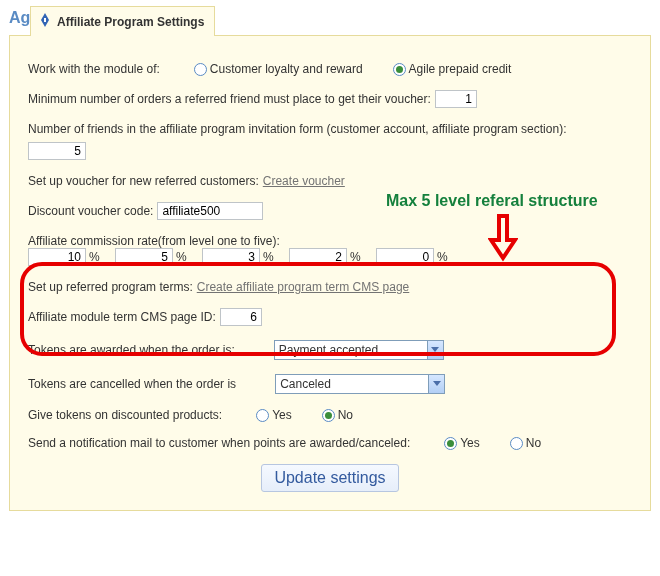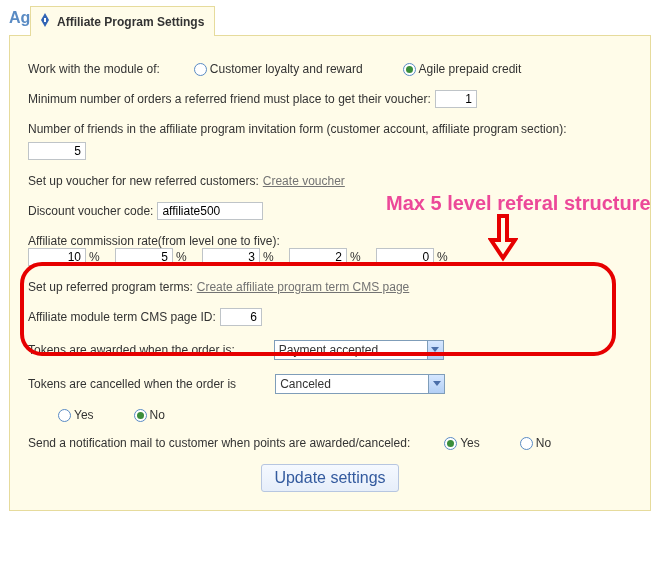--- a/index.html
+++ b/index.html
@@ -53,21 +53,20 @@
     text-align: right;
     padding: 1px 4px;
   }
   .w40 { width: 42px; }
   .w58 { width: 58px; }
   .w88 { width: 106px; }
   .radio {
     display: inline-flex;
     align-items: flex-end;
     margin-left: 2px;
-    margin-right: 10px;
     font-weight: normal;
     padding-left: 28px;
   }
   .radio-label { margin-left: 3px; }
   .radio-outer {
     width: 13px; height: 13px; border: 1px solid #5A8BC4; border-radius: 50%;
     display: inline-flex; align-items: center; justify-content: center;
     background: #fff;
   }
   .radio-outer.checked .radio-dot {
@@ -98,23 +97,23 @@
     display: flex; align-items: center; justify-content: center;
   }
   .callout-box {
     position: absolute;
     border: 4px solid #E60000;
     border-radius: 22px;
     pointer-events: none;
   }
   .callout-text {
     position: absolute;
-    color: #ec4899;
+    color: #15803d;
     font-weight: bold;
-    font-size: 20px;
+    font-size: 16px;
     pointer-events: none;
   }
   .callout-arrow {
     position: absolute;
     pointer-events: none;
   }
   .update-btn {
     display: inline-block;
     border: 1px solid #B7C6E0;
     border-radius: 3px;
@@ -222,20 +221,21 @@
       <span>Canceled</span>
       <span class="arrow">
         <svg width="8" height="6">
             <path d="M0 0 L8 0 L4 5 Z" fill="#4A6EA9"></path>
           </svg>
       </span>
     </span>
   </div>
 
   <div class="row">
+    <span class="lbl">Give tokens on discounted products:</span>
     <span class="radio">
       <span class="radio-outer">
           <span class="radio-dot"></span>
         </span>
       <span class="radio-label">Yes</span>
     </span>
     <span class="radio">
       <span class="radio-outer checked">
           <span class="radio-dot"></span>
         </span>

